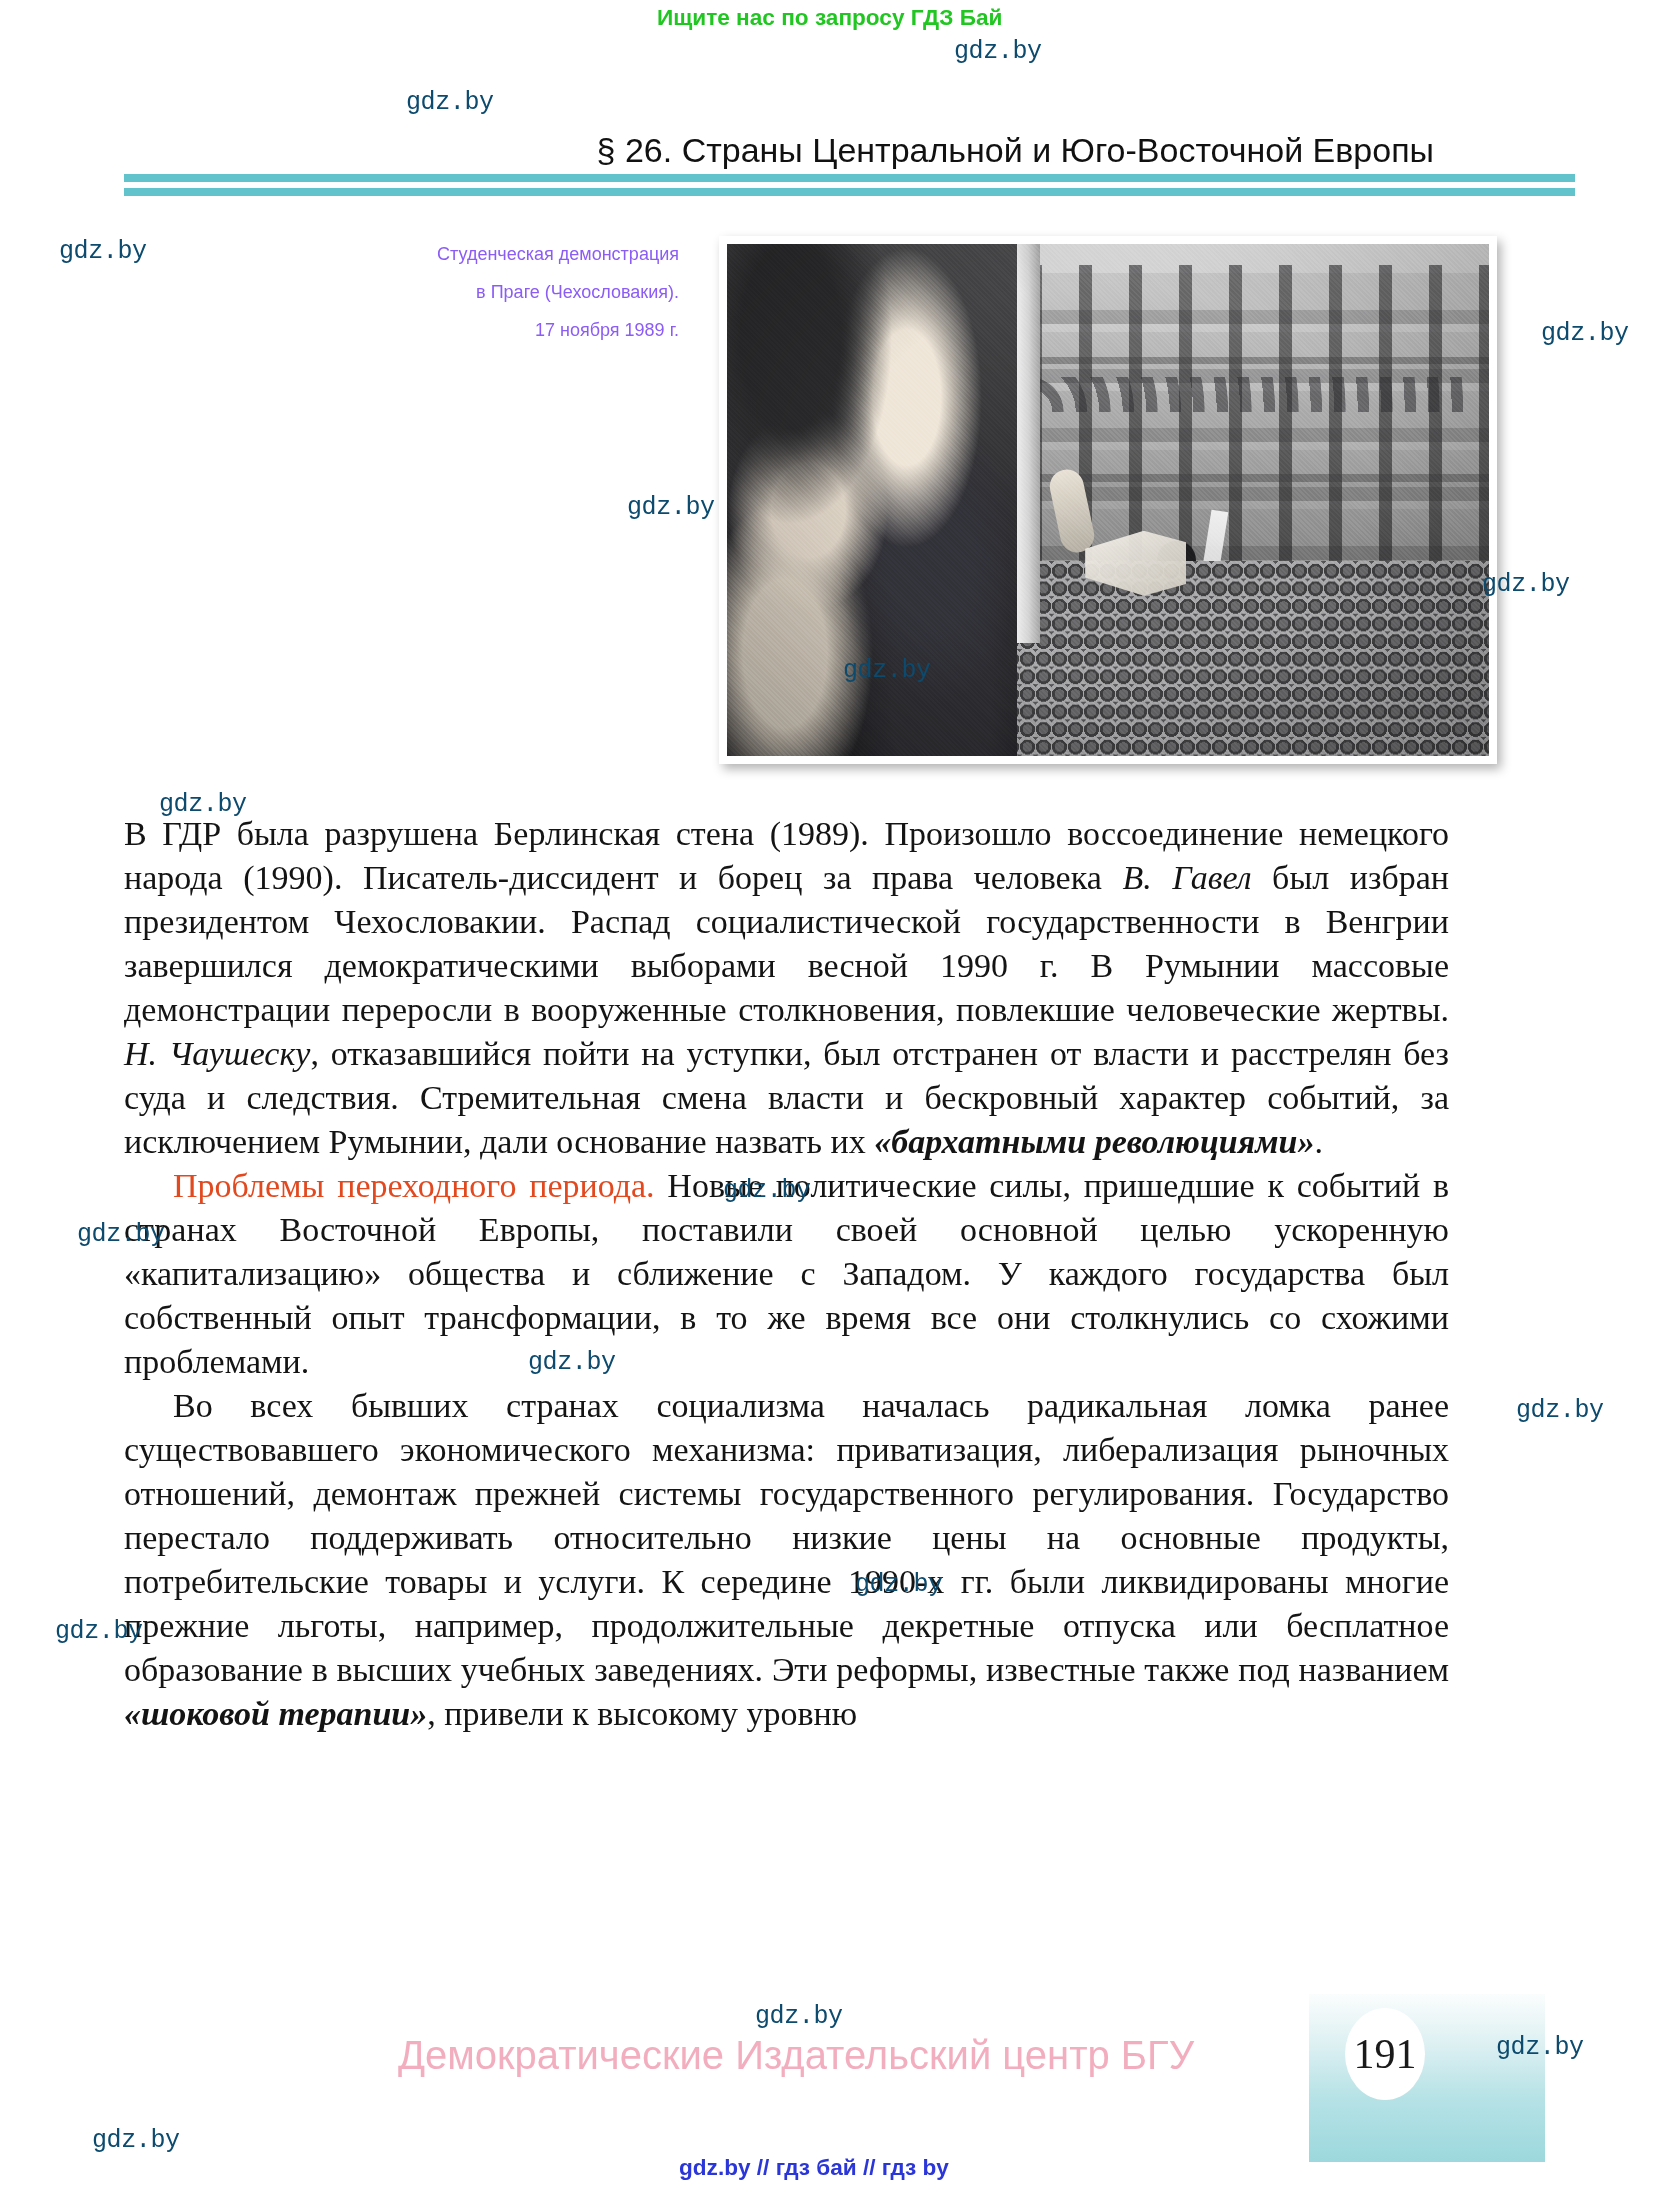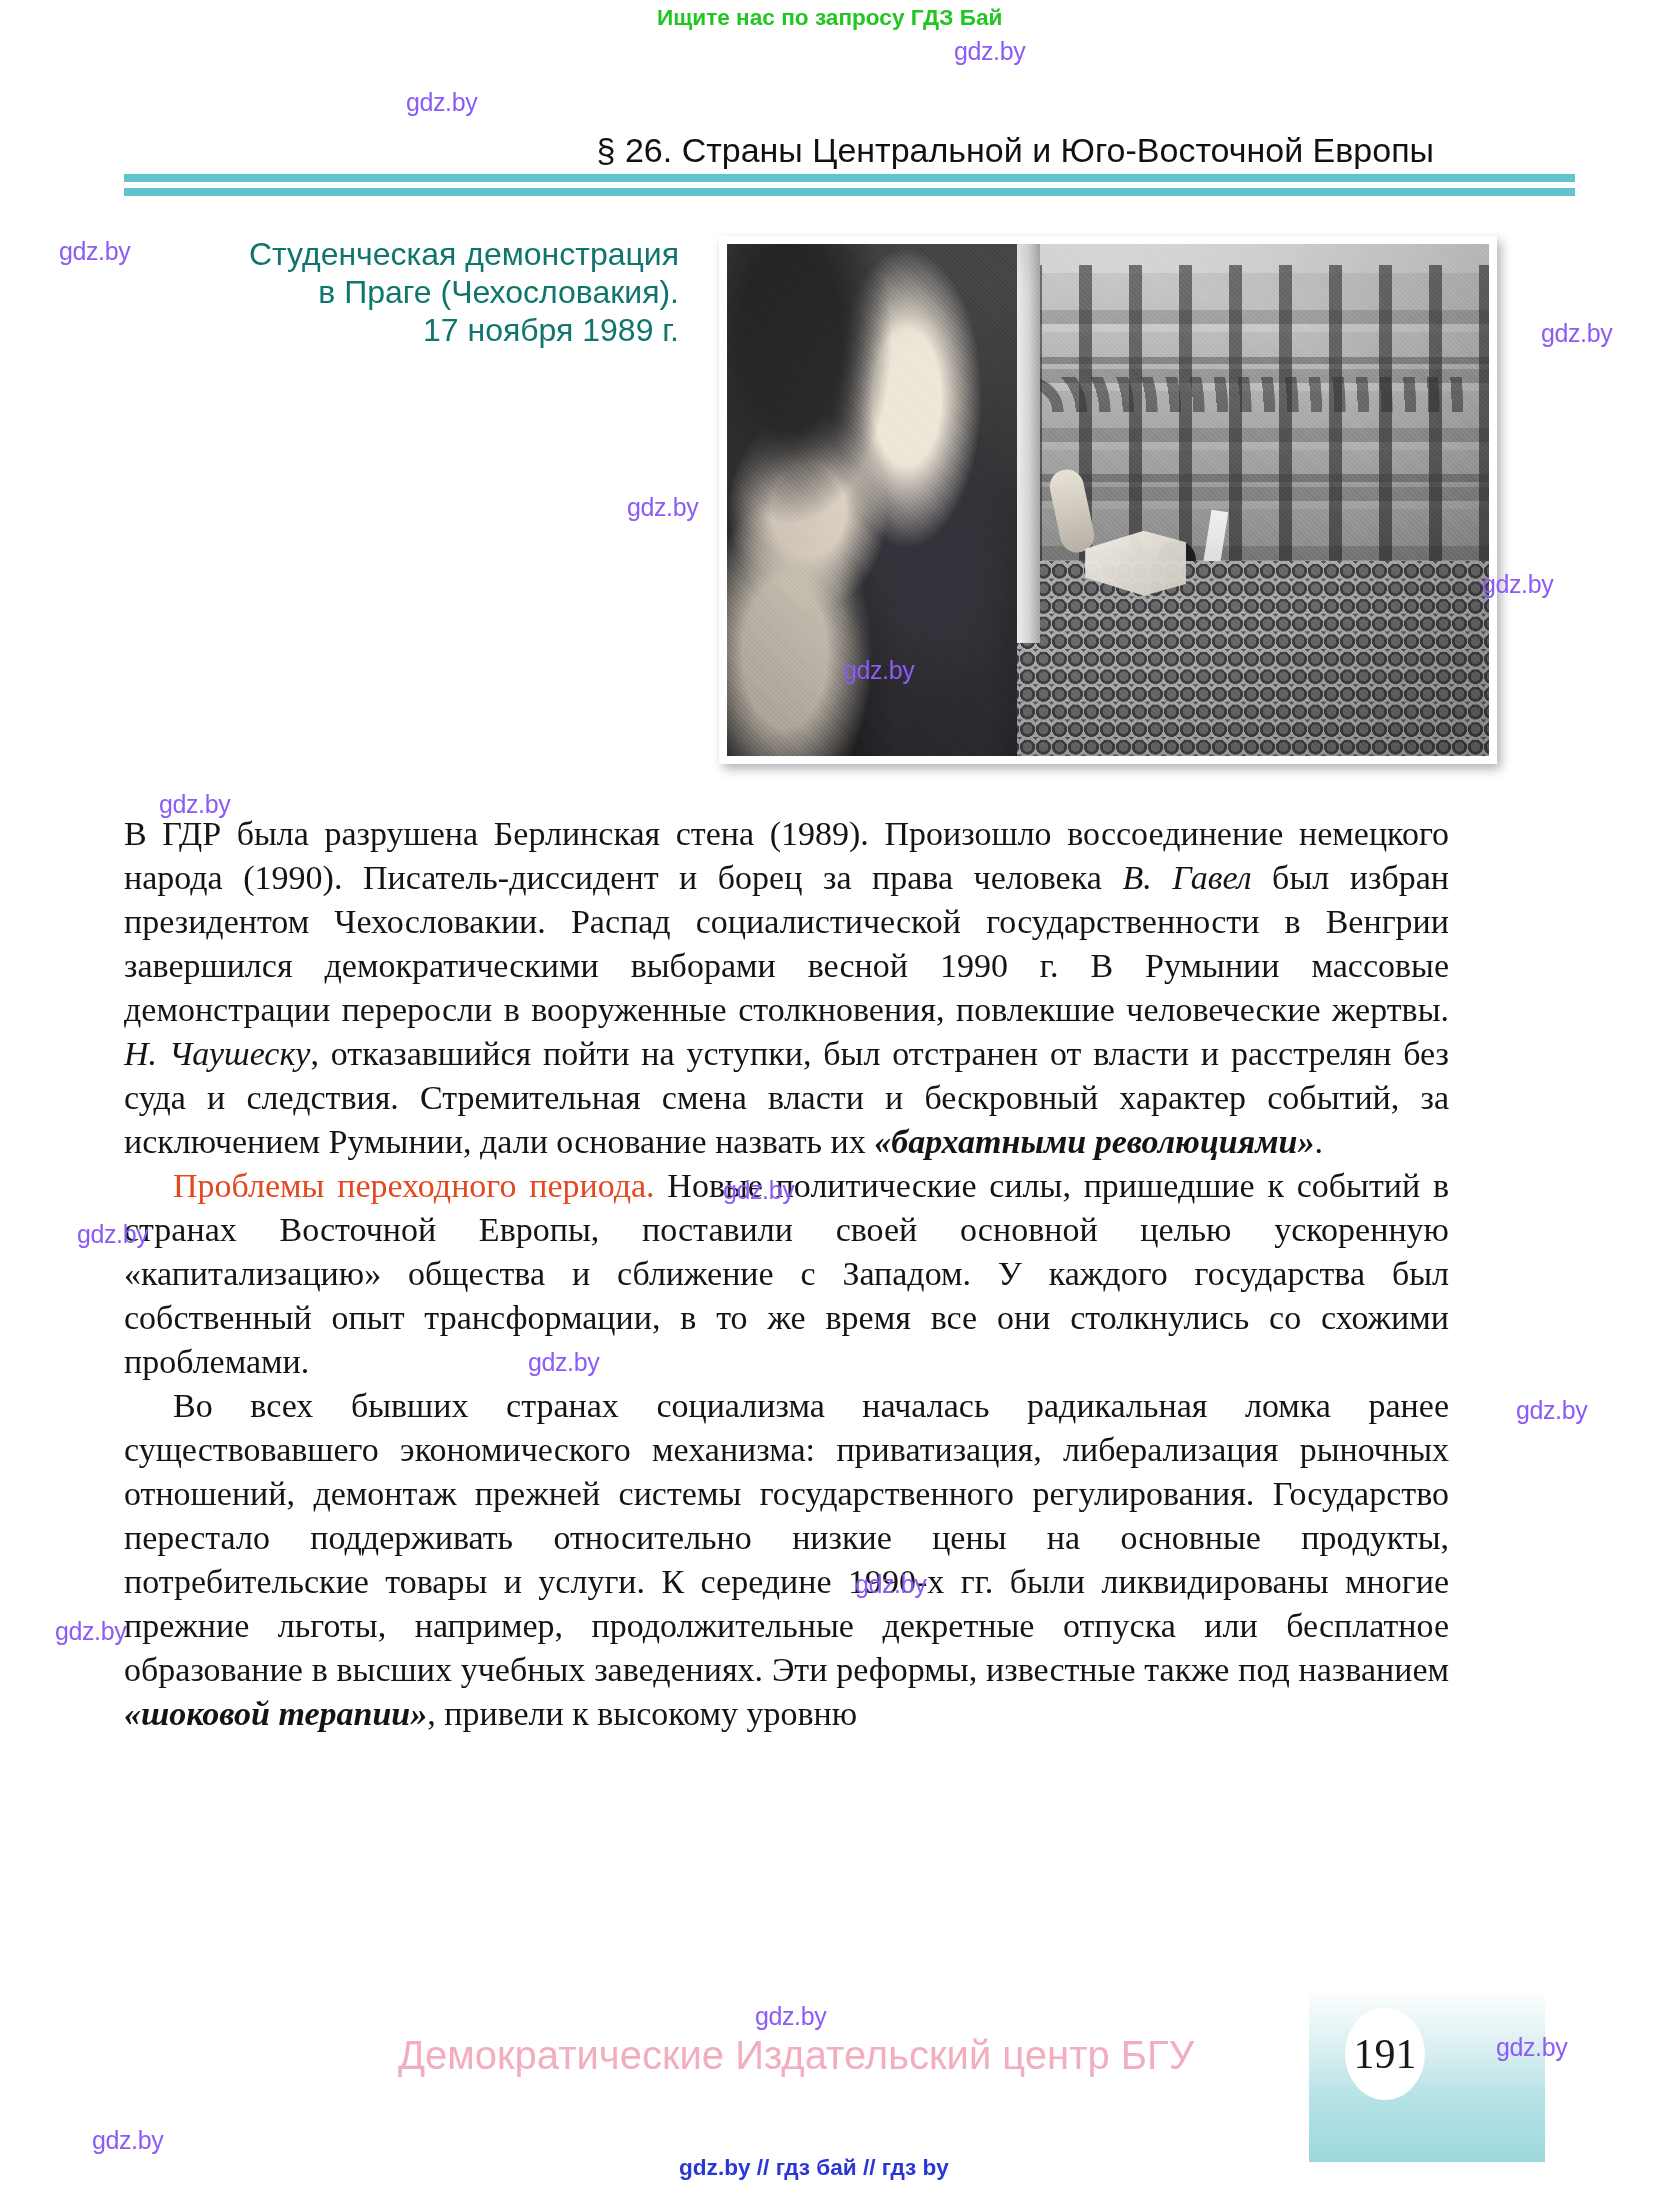--- a/index.html
+++ b/index.html
@@ -12,23 +12,23 @@
     height: 2205px;
     position: relative;
     overflow: hidden;
     font-family: "Liberation Serif", "DejaVu Serif", serif;
     -webkit-font-smoothing: antialiased;
   }
 
   
   .wm {
     position: absolute;
-    font-family: Liberation Sans, sans-serif;
+    font-family: Liberation Mono, monospace;
     font-size: 25px;
-    color: #8b5cf6;
+    color: #0c4a6e;
     white-space: nowrap;
     letter-spacing: -0.4px;
     z-index: 5;
   }
   .wm-green {
     position: absolute;
     font-family: "Liberation Sans", sans-serif;
     font-size: 22.6px;
     font-weight: bold;
     color: #22c622;
@@ -86,23 +86,23 @@
   }
 
   
   #figure-caption {
     position: absolute;
     left: 176px;
     top: 235px;
     width: 503px;
     text-align: right;
     font-family: "Liberation Sans", sans-serif;
-    font-size: 32px;
+    font-size: 18px;
     line-height: 38px;
-    color: #0f766e;
+    color: #8b5cf6;
   }
   #figure-caption div { display: block; }
 
   #photo-frame {
     position: absolute;
     left: 719px;
     top: 236px;
     width: 778px;
     height: 528px;
     background: #ffffff;

